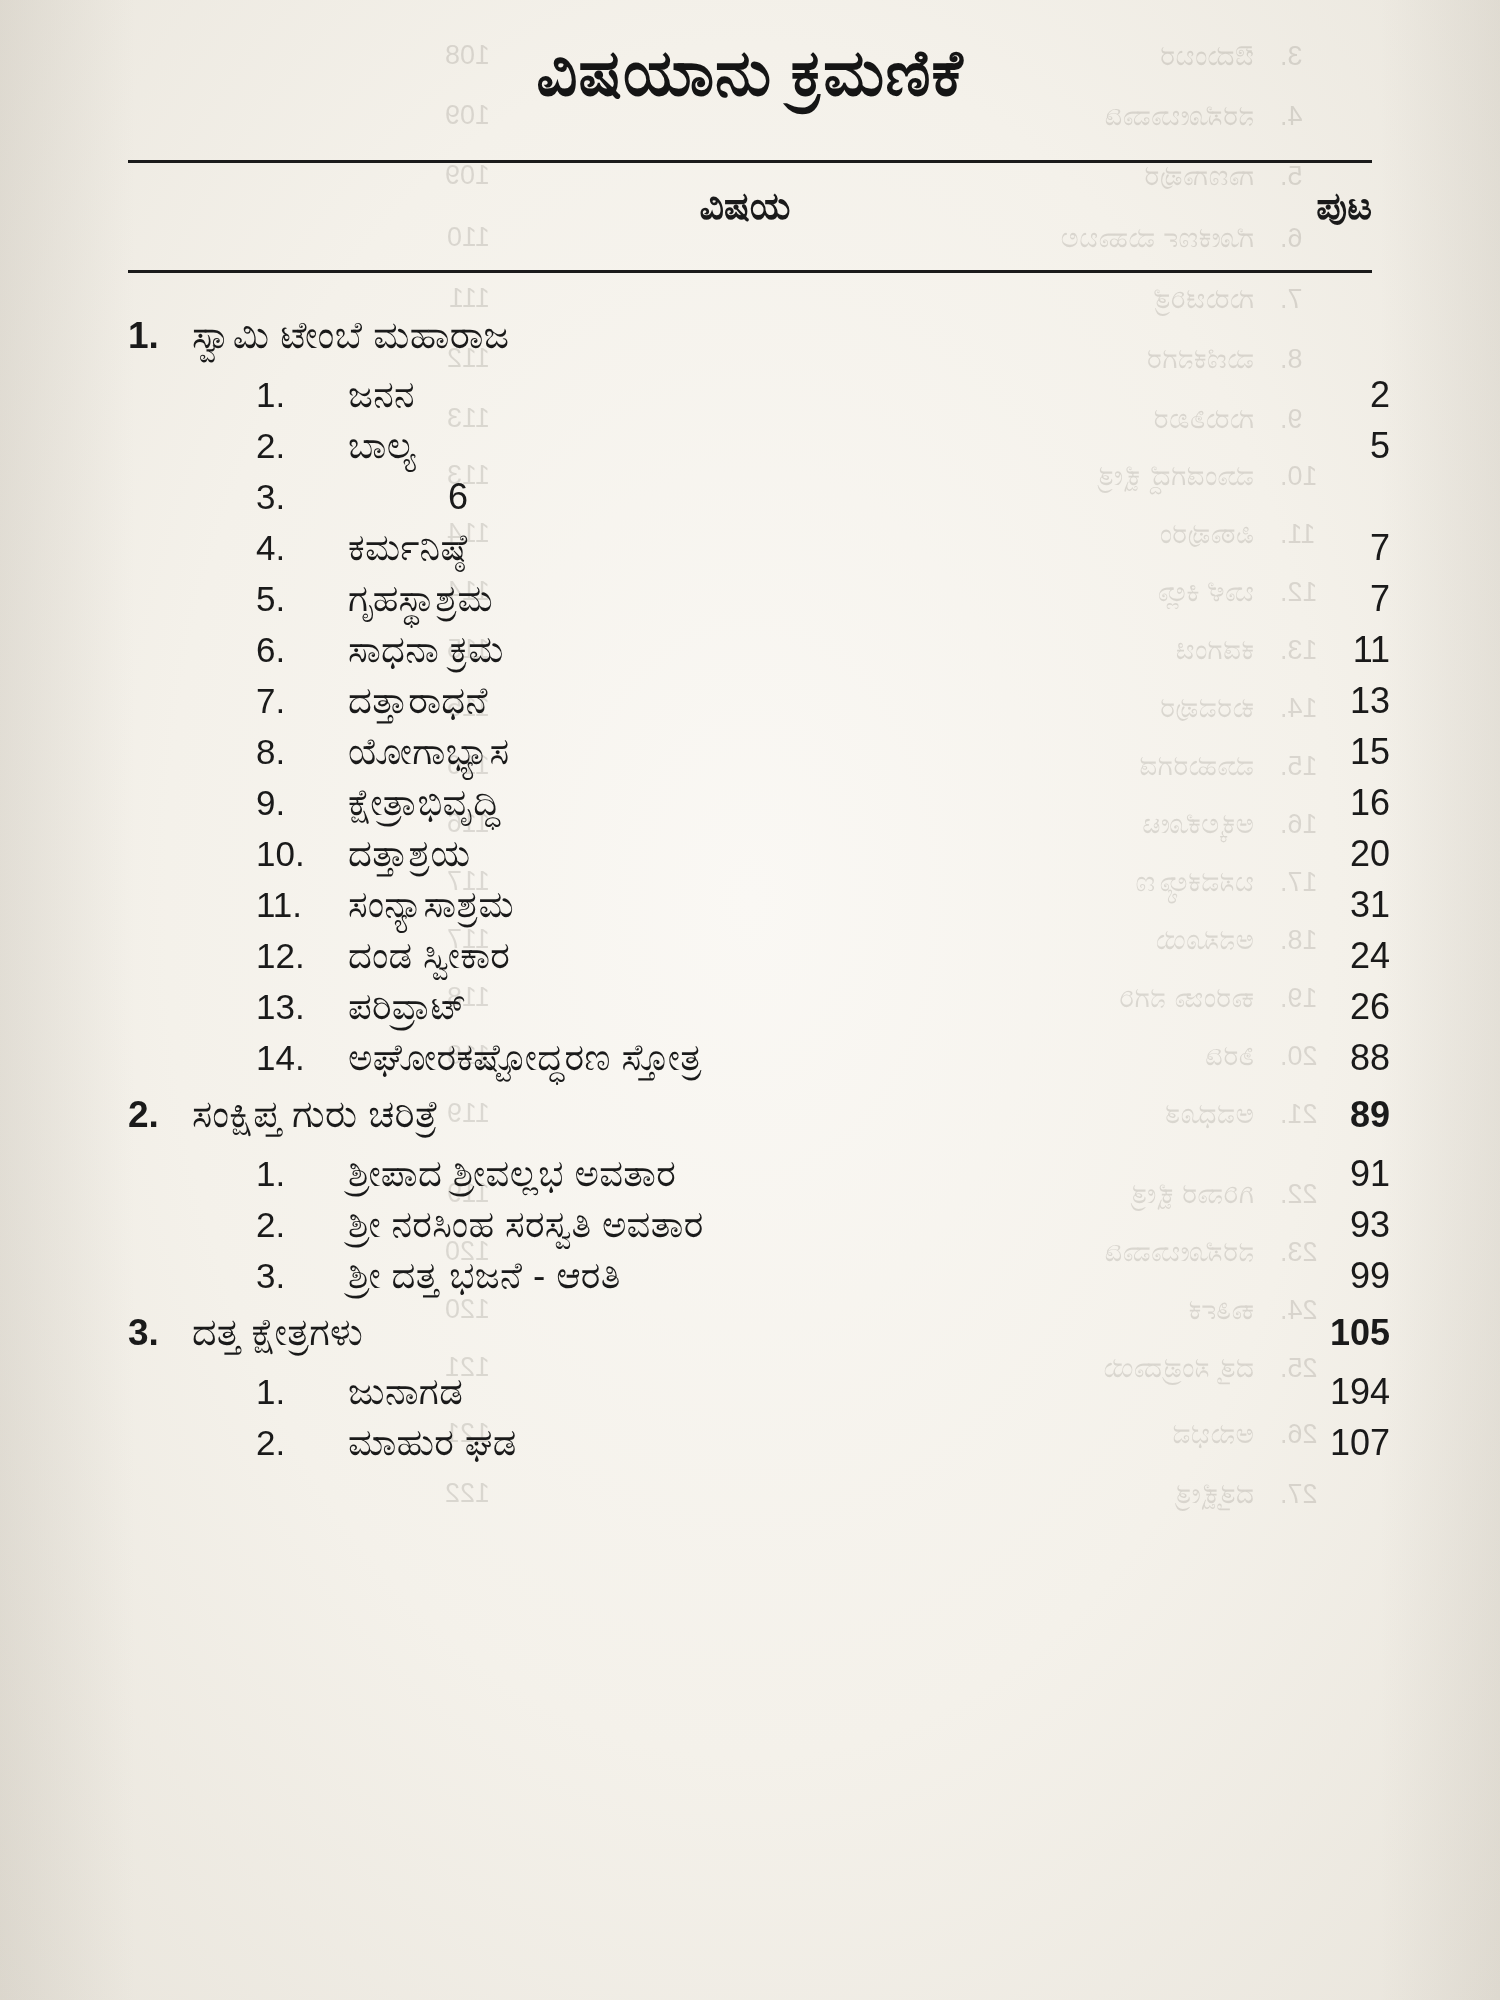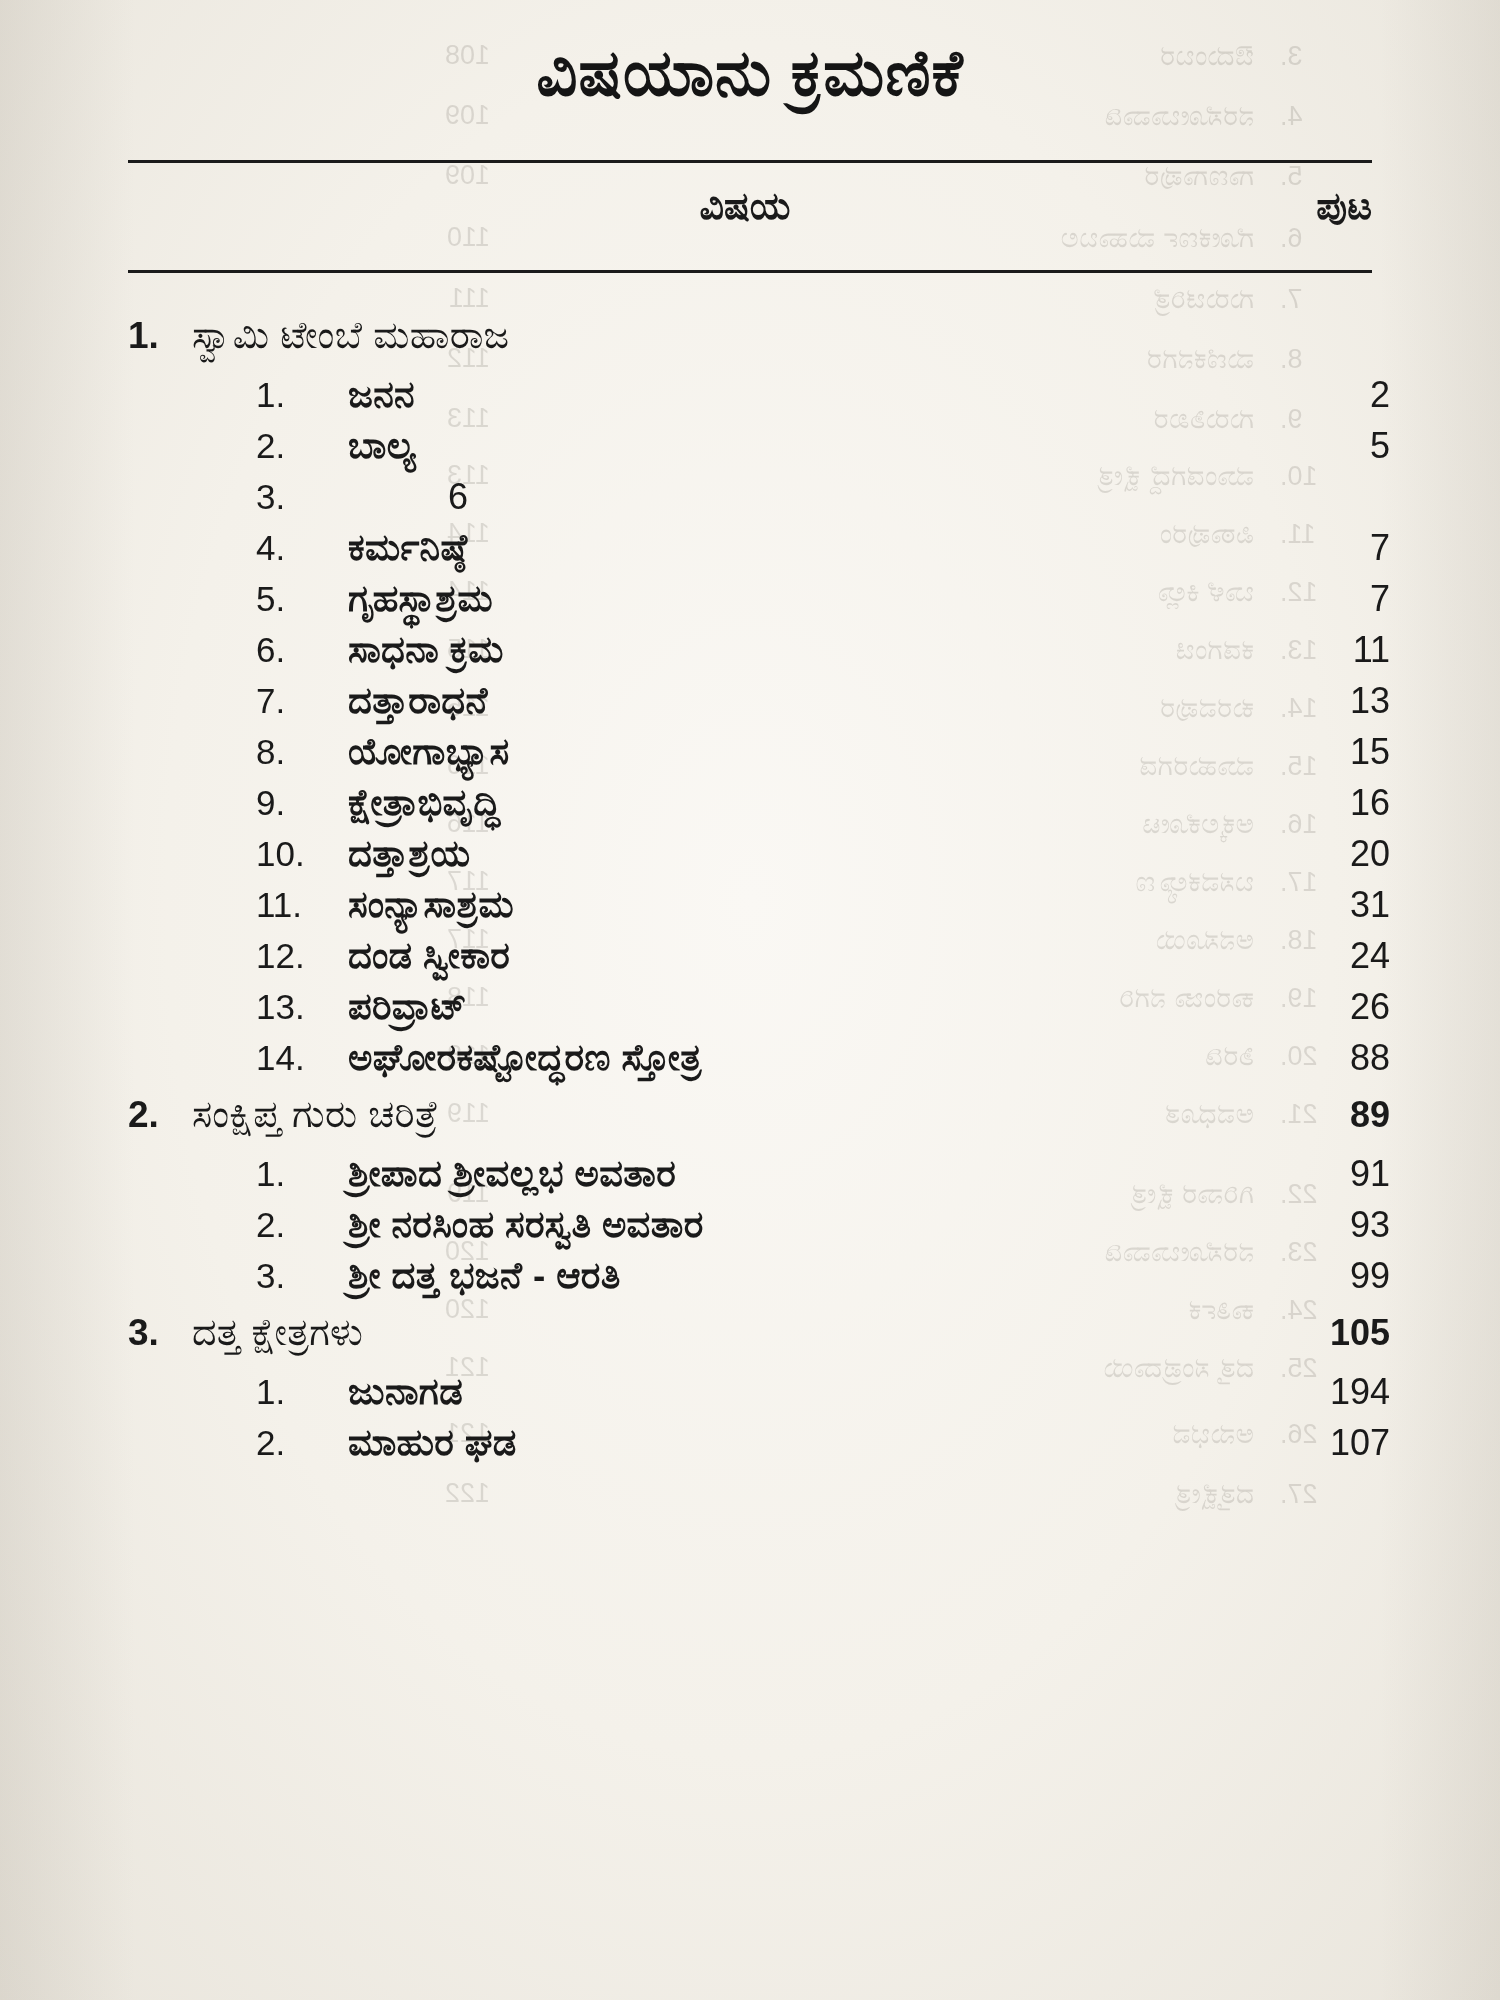--- a/index.html
+++ b/index.html
@@ -143,21 +143,21 @@
     padding-left: 128px;
     margin-bottom: 9px;
   }
   .entry.sub .num {
     font-size: 35px;
     font-weight: 400;
     width: 92px;
   }
   .entry.sub .title {
     font-size: 37px;
-    font-weight: 700;
+    font-weight: 400;
   }
   .entry .pg {
     font-size: 36px;
     font-weight: 400;
     width: 120px;
     text-align: right;
     flex: none;
   }
   .entry.chapter .pg {
     font-weight: 700;

